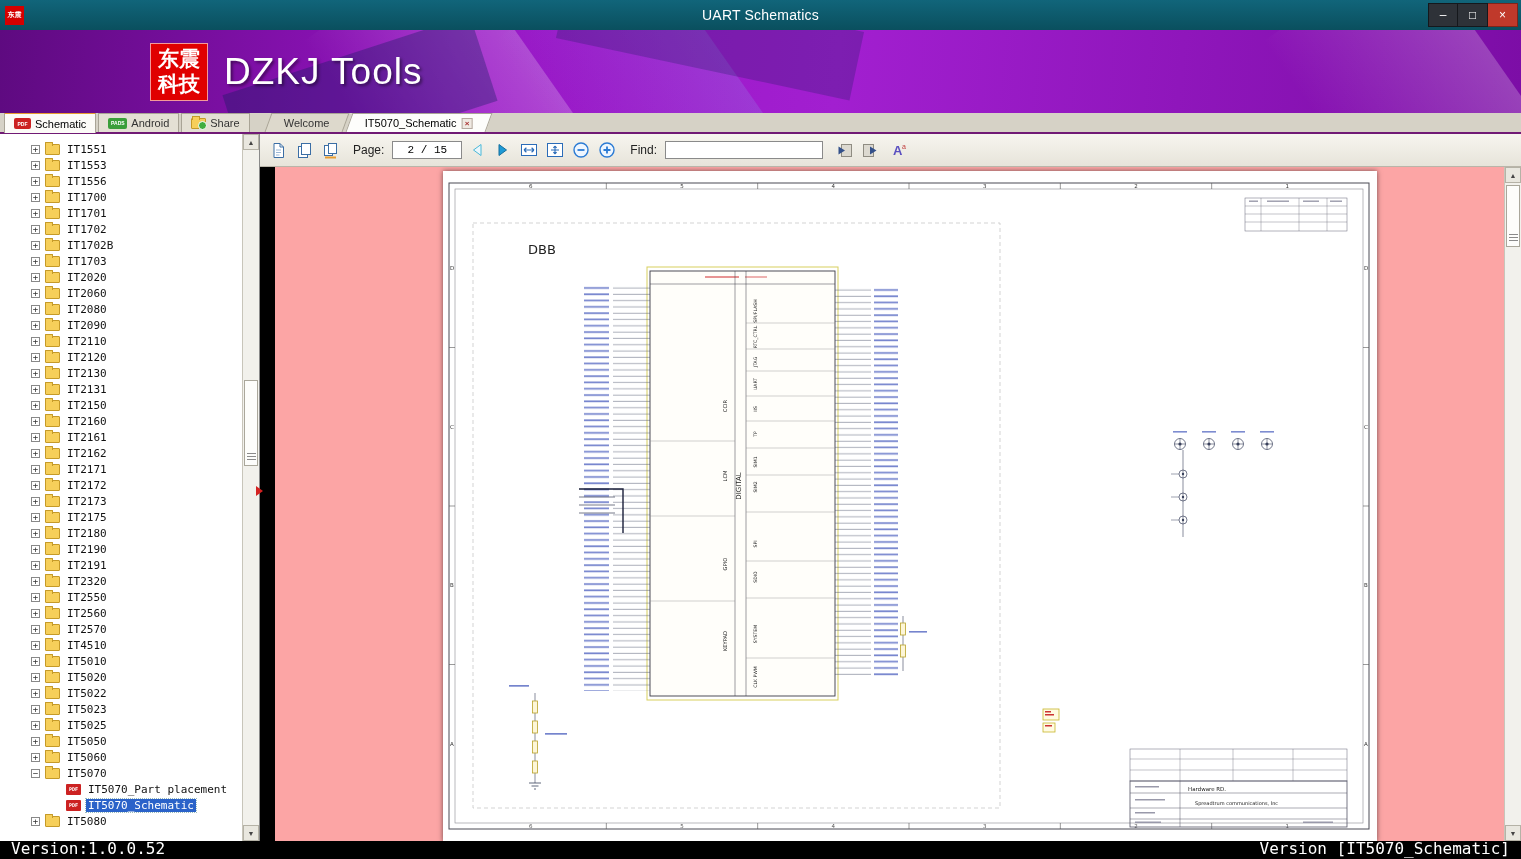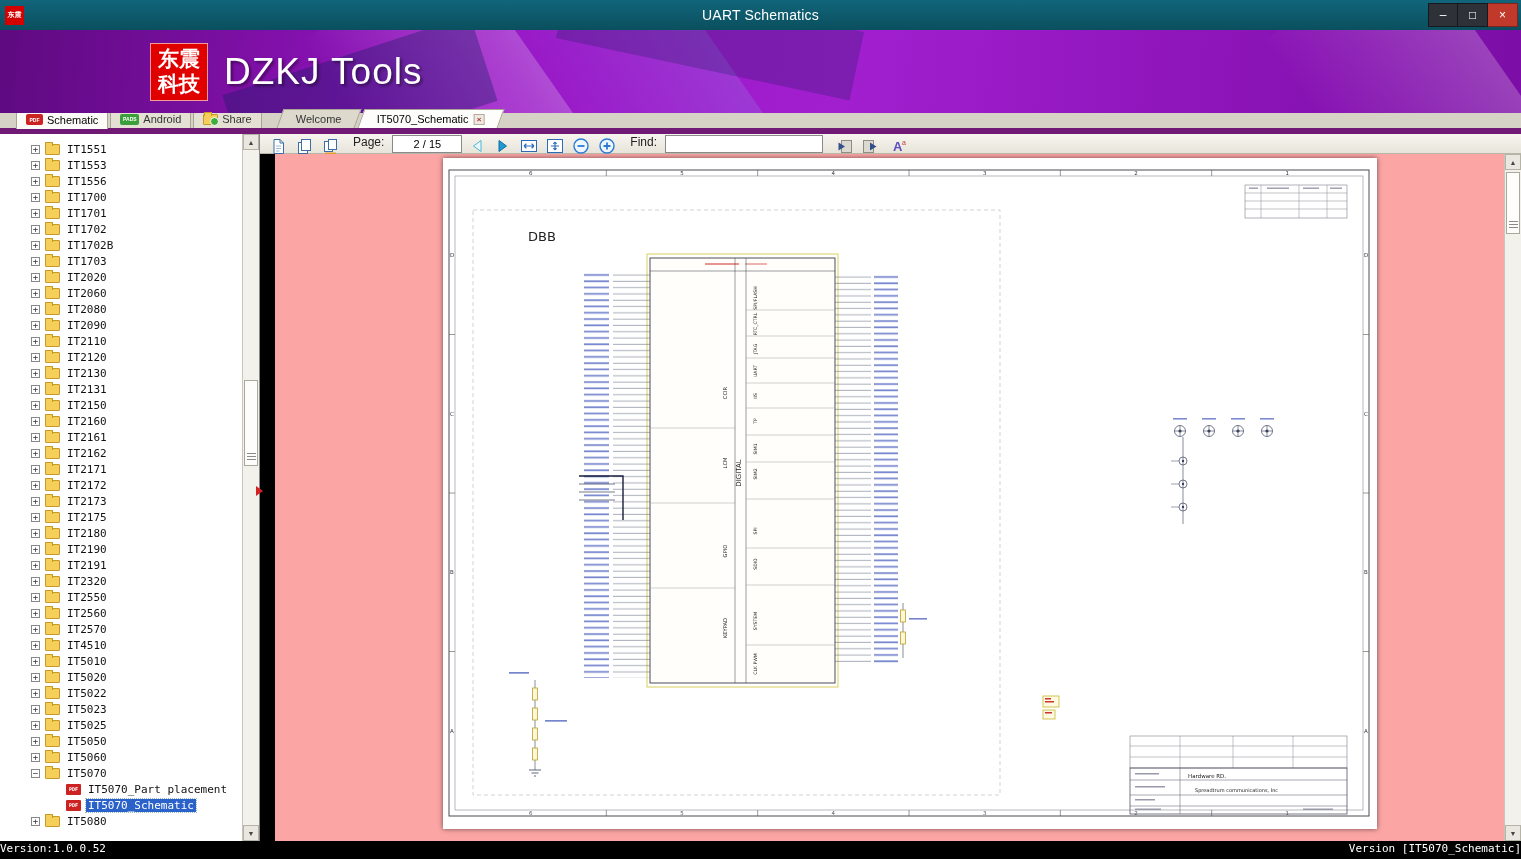--- a/index.html
+++ b/index.html
@@ -22,21 +22,21 @@
   .banner .s1{left:330px;}
   .banner .s2{left:520px;opacity:.55;background:linear-gradient(rgba(140,230,255,.25),rgba(255,255,255,0));}
   .banner .s3{left:1290px;}
   .banner .dark1{position:absolute;left:230px;bottom:-30px;width:260px;height:90px;background:#121c5e;opacity:.35;transform:rotate(-18deg);pointer-events:none;}
   .banner .dark2{position:absolute;left:560px;top:-30px;width:300px;height:70px;background:#101a52;opacity:.25;transform:rotate(12deg);pointer-events:none;}
   .logo{width:58px;height:58px;background:#e00000;margin-left:150px;display:flex;flex-direction:column;align-items:center;justify-content:center;color:#fff;font-weight:bold;font-size:21px;line-height:1.15;z-index:1;box-shadow:0 0 0 1px rgba(255,255,255,.6) inset;}
   .brand{color:#fff;font-size:37px;font-weight:normal;margin-left:16px;text-shadow:2px 2px 3px rgba(0,0,0,.45);letter-spacing:1px;z-index:1;}
   .tagline{position:absolute;right:108px;top:50%;transform:translateY(-50%);color:#fff;font-size:27px;text-shadow:2px 2px 3px rgba(0,0,0,.5);z-index:1;}
 
   
-  .tabstrip{height:21px;background:#d6d2c6;border-bottom:6px solid #701a75;display:flex;align-items:flex-end;padding-left:16px;flex:0 0 auto;}
+  .tabstrip{height:21px;background:#d6d2c6;border-bottom:2px solid #701a75;display:flex;align-items:flex-end;padding-left:4px;flex:0 0 auto;}
   .mtab{height:19px;display:flex;align-items:center;gap:4px;padding:0 9px;font-size:11px;color:#333;border:1px solid #a9a496;border-bottom:none;background:#e4e0d4;margin-right:2px;cursor:default;}
   .mtab.active{background:#fcfbf7;border-top:2px solid #e89c30;color:#000;height:21px;margin-bottom:-1px;}
   .pdf-badge{min-width:17px;height:11px;background:#cc2222;color:#fff;font-size:5px;font-weight:bold;display:flex;align-items:center;justify-content:center;border-radius:2px;padding:0 1px;}
   .pads-badge{min-width:19px;height:11px;background:#3a9e3a;color:#fff;font-size:5px;font-weight:bold;display:flex;align-items:center;justify-content:center;border-radius:2px;padding:0 1px;}
   .share-ic{width:15px;height:11px;background:#f6cf5a;border:1px solid #c59a28;border-radius:1px;position:relative;}
   .share-ic::before{content:"";position:absolute;top:-3px;left:0;width:6px;height:3px;background:#f6cf5a;border:1px solid #c59a28;border-bottom:none;}
   .share-ic::after{content:"";position:absolute;right:-2px;bottom:-2px;width:7px;height:7px;border-radius:50%;background:#3fae3f;border:1px solid #fff;}
   .dtab-group{display:flex;margin-left:16px;align-items:flex-end;}
   .dtab{height:19px;padding:0 15px;display:flex;align-items:center;gap:5px;font-size:11px;color:#333;transform:skewX(-20deg);border:1px solid #a9a496;border-bottom:none;background:#ddd9cc;margin-right:4px;cursor:default;}
   .dtab>*{transform:skewX(20deg);}
@@ -62,33 +62,33 @@
   
   .vscroll{width:17px;background:#f2f1ec;border-left:1px solid #c8c5ba;position:relative;flex:0 0 auto;}
   .sbtn{position:absolute;left:0;right:0;height:16px;background:#e9e7df;border:1px solid #b5b2a6;font-size:7px;display:flex;align-items:center;justify-content:center;color:#444;}
   .sbtn.up{top:0;}
   .sbtn.down{bottom:0;}
   .sthumb{position:absolute;left:1px;right:1px;background:#fdfdfb;border:1px solid #aaa79b;display:flex;align-items:flex-end;justify-content:center;padding-bottom:4px;}
   .grip{width:9px;height:8px;background:repeating-linear-gradient(to bottom,#8a8a8a 0 1px,transparent 1px 3px);}
 
   
   .main{flex:1;display:flex;flex-direction:column;min-width:0;}
-  .toolbar{height:20px;background:linear-gradient(#f7f5ef,#e7e4da);border-bottom:1px solid #b9b5a9;display:flex;align-items:flex-start;padding:1px 7px;gap:4px;flex:0 0 auto;}
+  .toolbar{height:20px;background:linear-gradient(#f7f5ef,#e7e4da);border-bottom:1px solid #b9b5a9;display:flex;align-items:center;padding:16px 7px;gap:4px;flex:0 0 auto;}
   .tbtn{width:22px;height:22px;display:flex;align-items:center;justify-content:center;background:transparent;border:none;cursor:default;}
   .tlab{font-size:12px;color:#222;margin:0 4px 0 8px;}
-  .page-input{width:70px;height:18px;border:1px solid #8a8a8a;font-size:11px;text-align:center;background:#fff;font-family:Liberation Sans, sans-serif;}
+  .page-input{width:70px;height:18px;border:1px solid #8a8a8a;font-size:11px;text-align:center;background:#fff;font-family:Liberation Mono, monospace;}
   .find-input{width:158px;height:18px;border:1px solid #8a8a8a;font-size:11px;padding:0 3px;background:#fff;font-family:"Liberation Sans",sans-serif;}
 
   .docarea{flex:1;background:#fca5a5;position:relative;overflow:hidden;margin-left:15px;}
   .page{position:absolute;left:168px;top:4px;width:934px;height:671px;background:#fff;box-shadow:0 0 5px rgba(0,0,0,.55);}
   .page svg{position:absolute;inset:0;}
   .main-scroll{position:absolute;top:0;right:0;bottom:0;width:17px;background:#f2f1ec;border-left:1px solid #c8c5ba;}
 
   
-  .statusbar{height:14px;background:#000;color:#fff;font-family:"DejaVu Sans Mono","Liberation Mono",monospace;font-size:11px;display:flex;align-items:center;justify-content:space-between;padding:0 0;flex:0 0 auto;}
+  .statusbar{height:14px;background:#000;color:#fff;font-family:"DejaVu Sans Mono","Liberation Mono",monospace;font-size:16px;display:flex;align-items:center;justify-content:space-between;padding:0 11px;flex:0 0 auto;}
 </style>
 </head>
 <body>
 
 <div class="window">
 
   <div class="titlebar">
     <div class="app-icon">
       <span>东震</span>
     </div>

